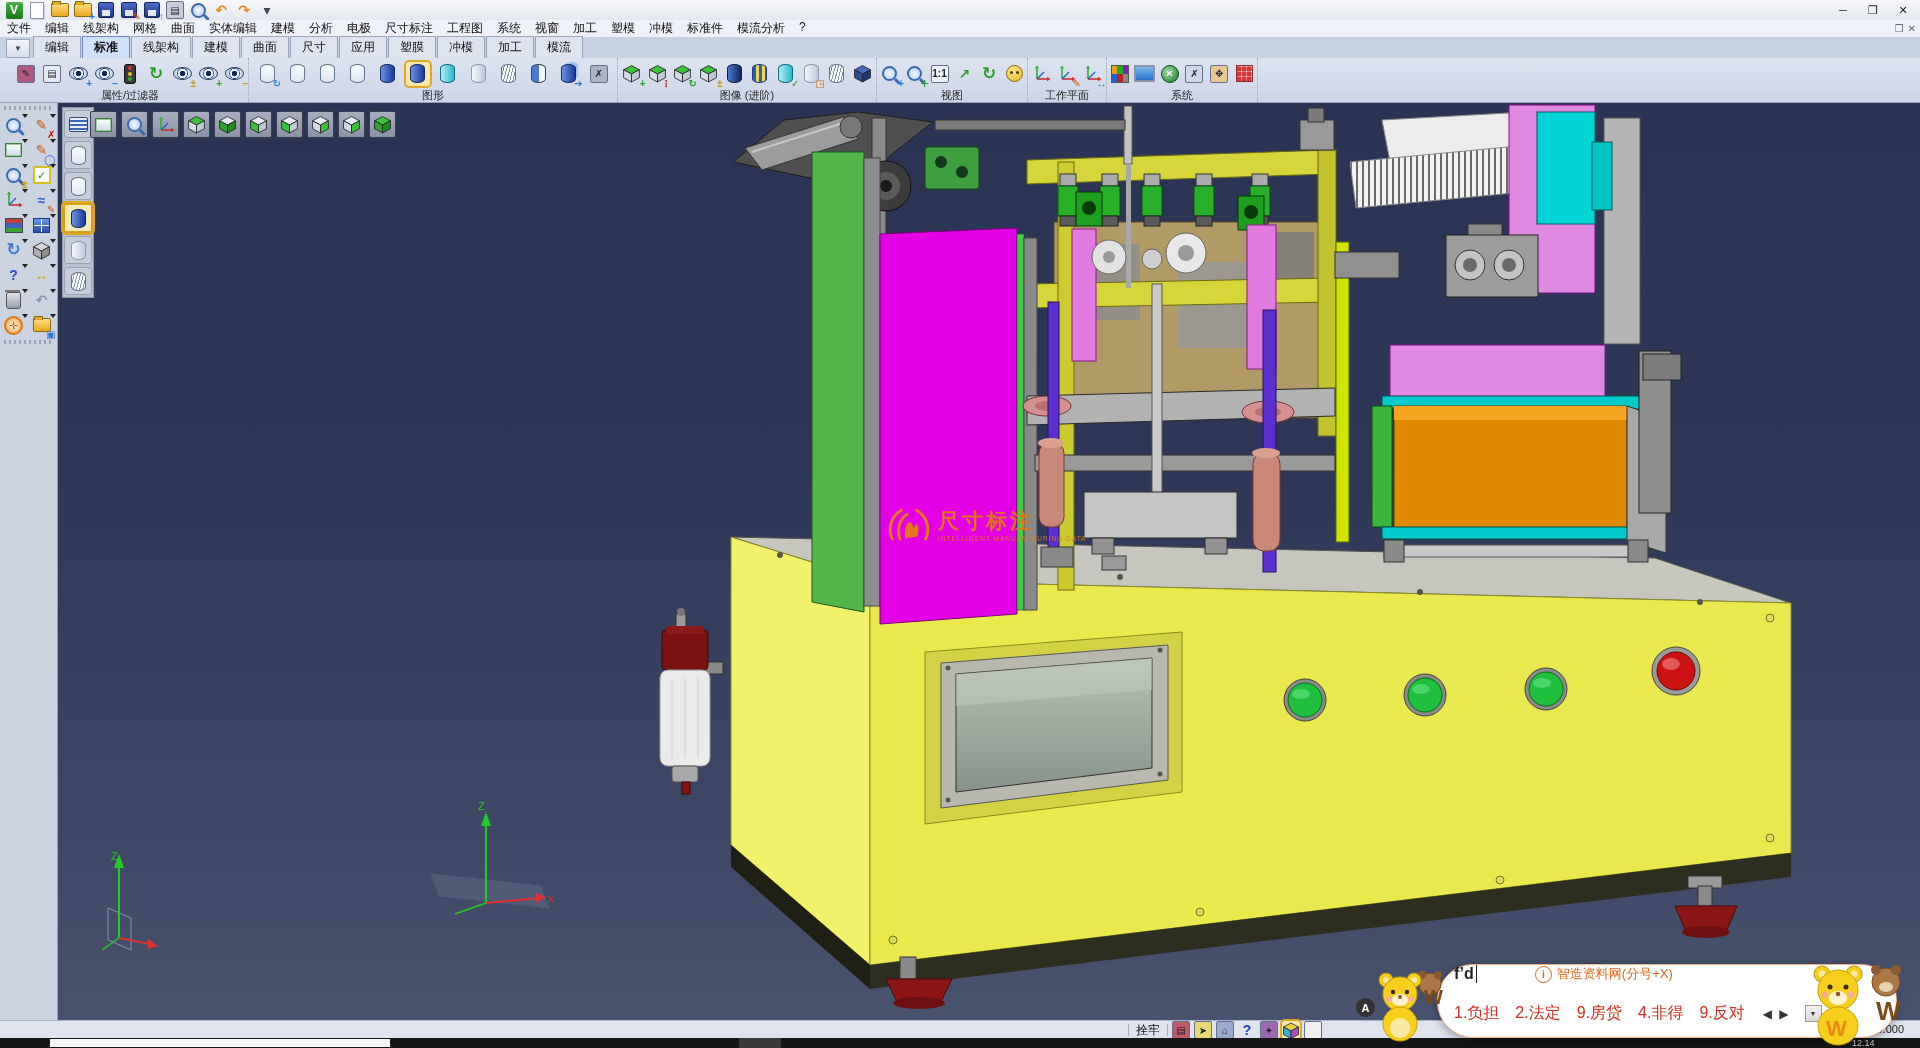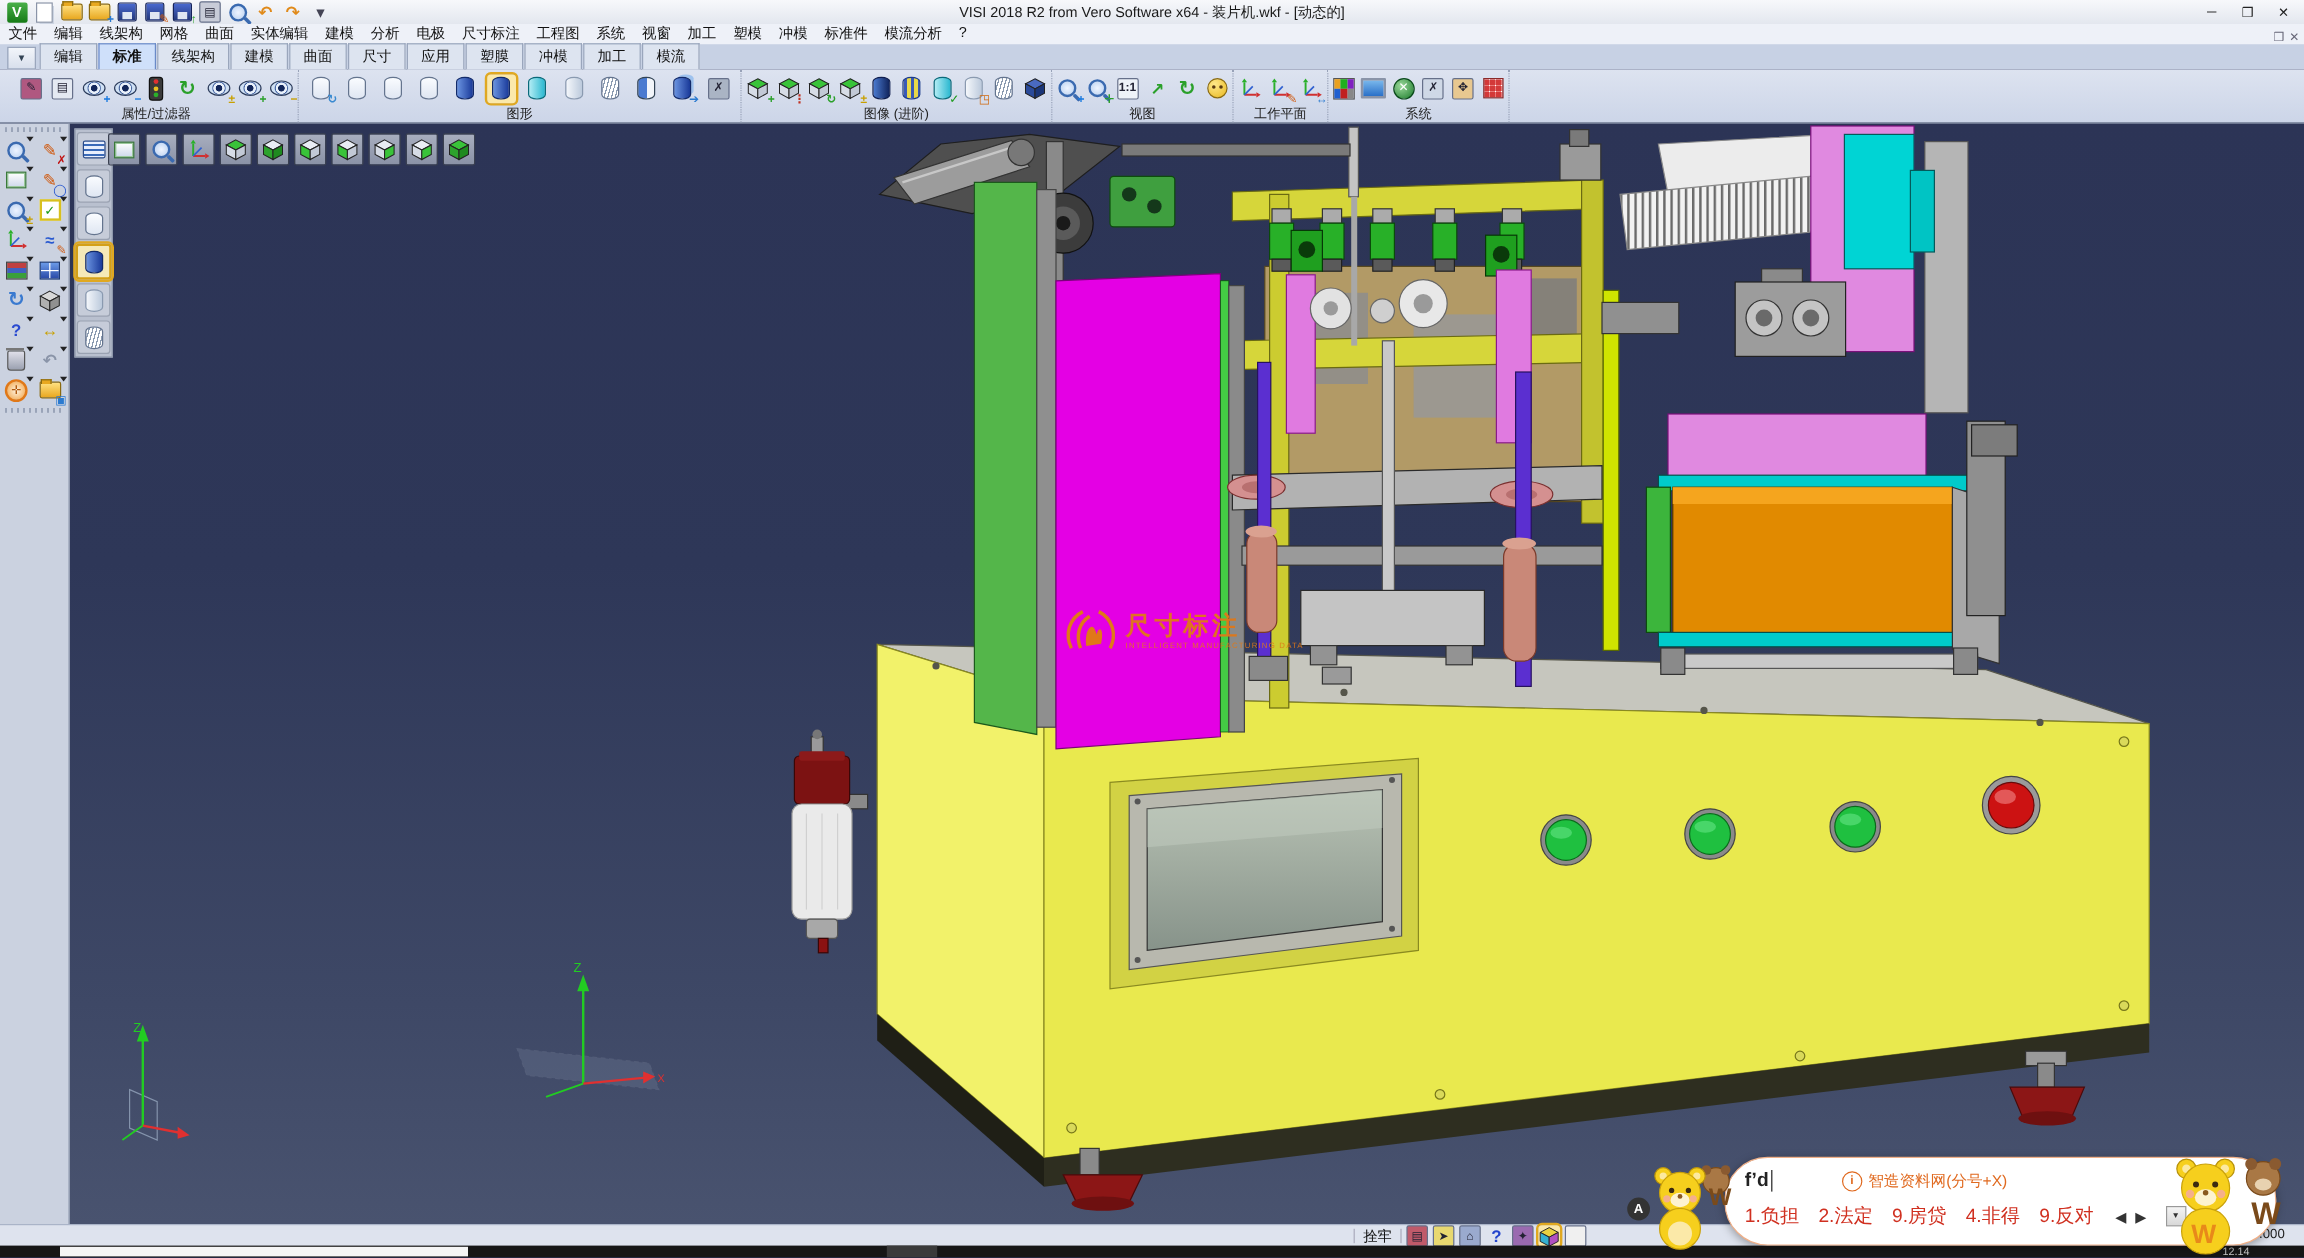--- a/index.html
+++ b/index.html
@@ -4,21 +4,21 @@
 <style>
   html,body{margin:0;padding:0;width:1920px;height:1048px;overflow:hidden;
     font-family:"Liberation Sans","DejaVu Sans",sans-serif;background:#2b3354;position:relative;}
   
   .titlebar{position:absolute;left:0;top:0;width:1920px;height:20px;background:linear-gradient(#f7f8fb,#e3e7ef);
     display:flex;align-items:center;z-index:30;border-bottom:1px solid #cfd4de;}
   .qa{display:flex;align-items:center;gap:3px;padding-left:4px;}
   .title-text{position:absolute;left:0;right:0;text-align:center;font-size:12px;color:#1a1a1a;pointer-events:none;}
   .winbtns{position:absolute;right:2px;top:0;display:flex;height:20px;}
   .winbtn{width:30px;height:20px;display:flex;align-items:center;justify-content:center;font-size:11px;color:#222;}
-  .menubar{position:absolute;left:0;top:20px;width:1920px;height:17px;background:#eef1f8;display:flex;align-items:flex-end;z-index:30;border-bottom:1px solid #d4d9e4;}
+  .menubar{position:absolute;left:0;top:20px;width:1920px;height:17px;background:#eef1f8;display:flex;align-items:center;z-index:30;border-bottom:1px solid #d4d9e4;}
   .menu-item{padding:0 7px;font-size:12px;color:#111;}
   .childbtns{position:absolute;right:4px;display:flex;gap:4px;}
   .childbtn{font-size:10px;color:#667;}
   .tabrow{position:absolute;left:0;top:37px;width:1920px;height:21px;background:#c7d1e4;display:flex;align-items:flex-end;z-index:30;}
   .tab-dd{width:22px;height:17px;margin:0 3px 0 6px;background:linear-gradient(#f2f5fa,#d8dfec);border:1px solid #9aa6bc;
     display:flex;align-items:center;justify-content:center;font-size:8px;color:#345;}
   .tab{padding:2px 11px 2px;font-size:12px;color:#111;background:#dde4f0;border:1px solid #9aa6bc;border-bottom:none;margin-right:1px;}
   .tab.active{background:#cfe0fa;border-color:#6a8ac8;font-weight:bold;}
   .ribbon{position:absolute;left:0;top:58px;width:1920px;height:45px;background:linear-gradient(#dde3f0,#ccd5e8);
     display:flex;z-index:30;border-bottom:1px solid #97a2b8;padding-left:12px;box-sizing:border-box;}
@@ -102,21 +102,21 @@
   .st-lock{font-size:12px;color:#111;padding:0 3px;}
   .st-cluster .ticon{width:18px;height:18px;}
   .st-right{position:absolute;right:16px;top:2px;font-size:11px;color:#222;}
   .darkstrip{position:absolute;left:0;top:1038px;width:1920px;height:10px;background:#161616;z-index:8;}
   .ds-white{position:absolute;left:50px;top:1px;width:340px;height:8px;background:#f5f5f5;}
   .ds-grey{position:absolute;left:739px;top:0;width:42px;height:10px;background:#3a3a3a;}
   .ds-val{position:absolute;left:1852px;top:0;font-size:9px;color:#c8c8c8;}
   
   .ime{position:absolute;left:1437px;top:964px;width:458px;height:72px;background:#fff;border:1.5px solid #f0b088;
     border-radius:36px;z-index:20;box-shadow:0 2px 8px rgba(0,0,0,.35);}
-  .ime-line1{position:absolute;left:16px;top:10px;display:flex;align-items:flex-start;gap:8px;}
+  .ime-line1{position:absolute;left:16px;top:0;display:flex;align-items:flex-start;gap:8px;}
   .ime-comp{font-size:16px;font-weight:bold;color:#222;border-right:1.5px solid #222;padding-right:2px;}
   .ime-info{display:flex;align-items:center;gap:5px;color:#e06a20;font-size:13px;margin-left:50px;}
   .ime-i{width:15px;height:15px;border-radius:50%;border:1.5px solid #e06a20;color:#e06a20;font-size:10px;font-weight:bold;
     display:flex;align-items:center;justify-content:center;}
   .ime-line2{position:absolute;left:16px;top:38px;display:flex;align-items:center;gap:14px;font-size:16px;color:#d03020;}
   .ime-arrows{color:#333;font-size:12px;letter-spacing:2px;margin-left:4px;}
   .ime-dd{width:15px;height:15px;background:linear-gradient(#f4f4f4,#d8d8d8);border:1px solid #999;font-size:7px;color:#333;
     display:flex;align-items:center;justify-content:center;}
   .ime-a{position:absolute;left:1356px;top:998px;width:19px;height:19px;border-radius:50%;background:#333;color:#fff;
     font-size:11px;font-weight:bold;display:flex;align-items:center;justify-content:center;z-index:21;}
@@ -491,21 +491,20 @@
       <div class="ticon" style="width: 20px; height: 18px;">
         <span class="g" style="color:#e08a1a">↶</span>
       </div>
       <div class="ticon" style="width: 20px; height: 18px;">
         <span class="g" style="color:#e08a1a">↷</span>
       </div>
       <div class="ticon" style="width: 20px; height: 18px;">
         <span class="g" style="color:#445">▾</span>
       </div>
     </div>
-  <div class="title-text">VISI 2018 R2 from Vero Software x64 - 装片机.wkf - [动态的]</div>
   <div class="winbtns" id="winbtns">
       <span class="winbtn">─</span>
       <span class="winbtn">❒</span>
       <span class="winbtn">✕</span>
     </div>
 </div>
 
 <div class="menubar">
   <div id="menus" style="display:flex;">
       <span class="menu-item">文件</span>

